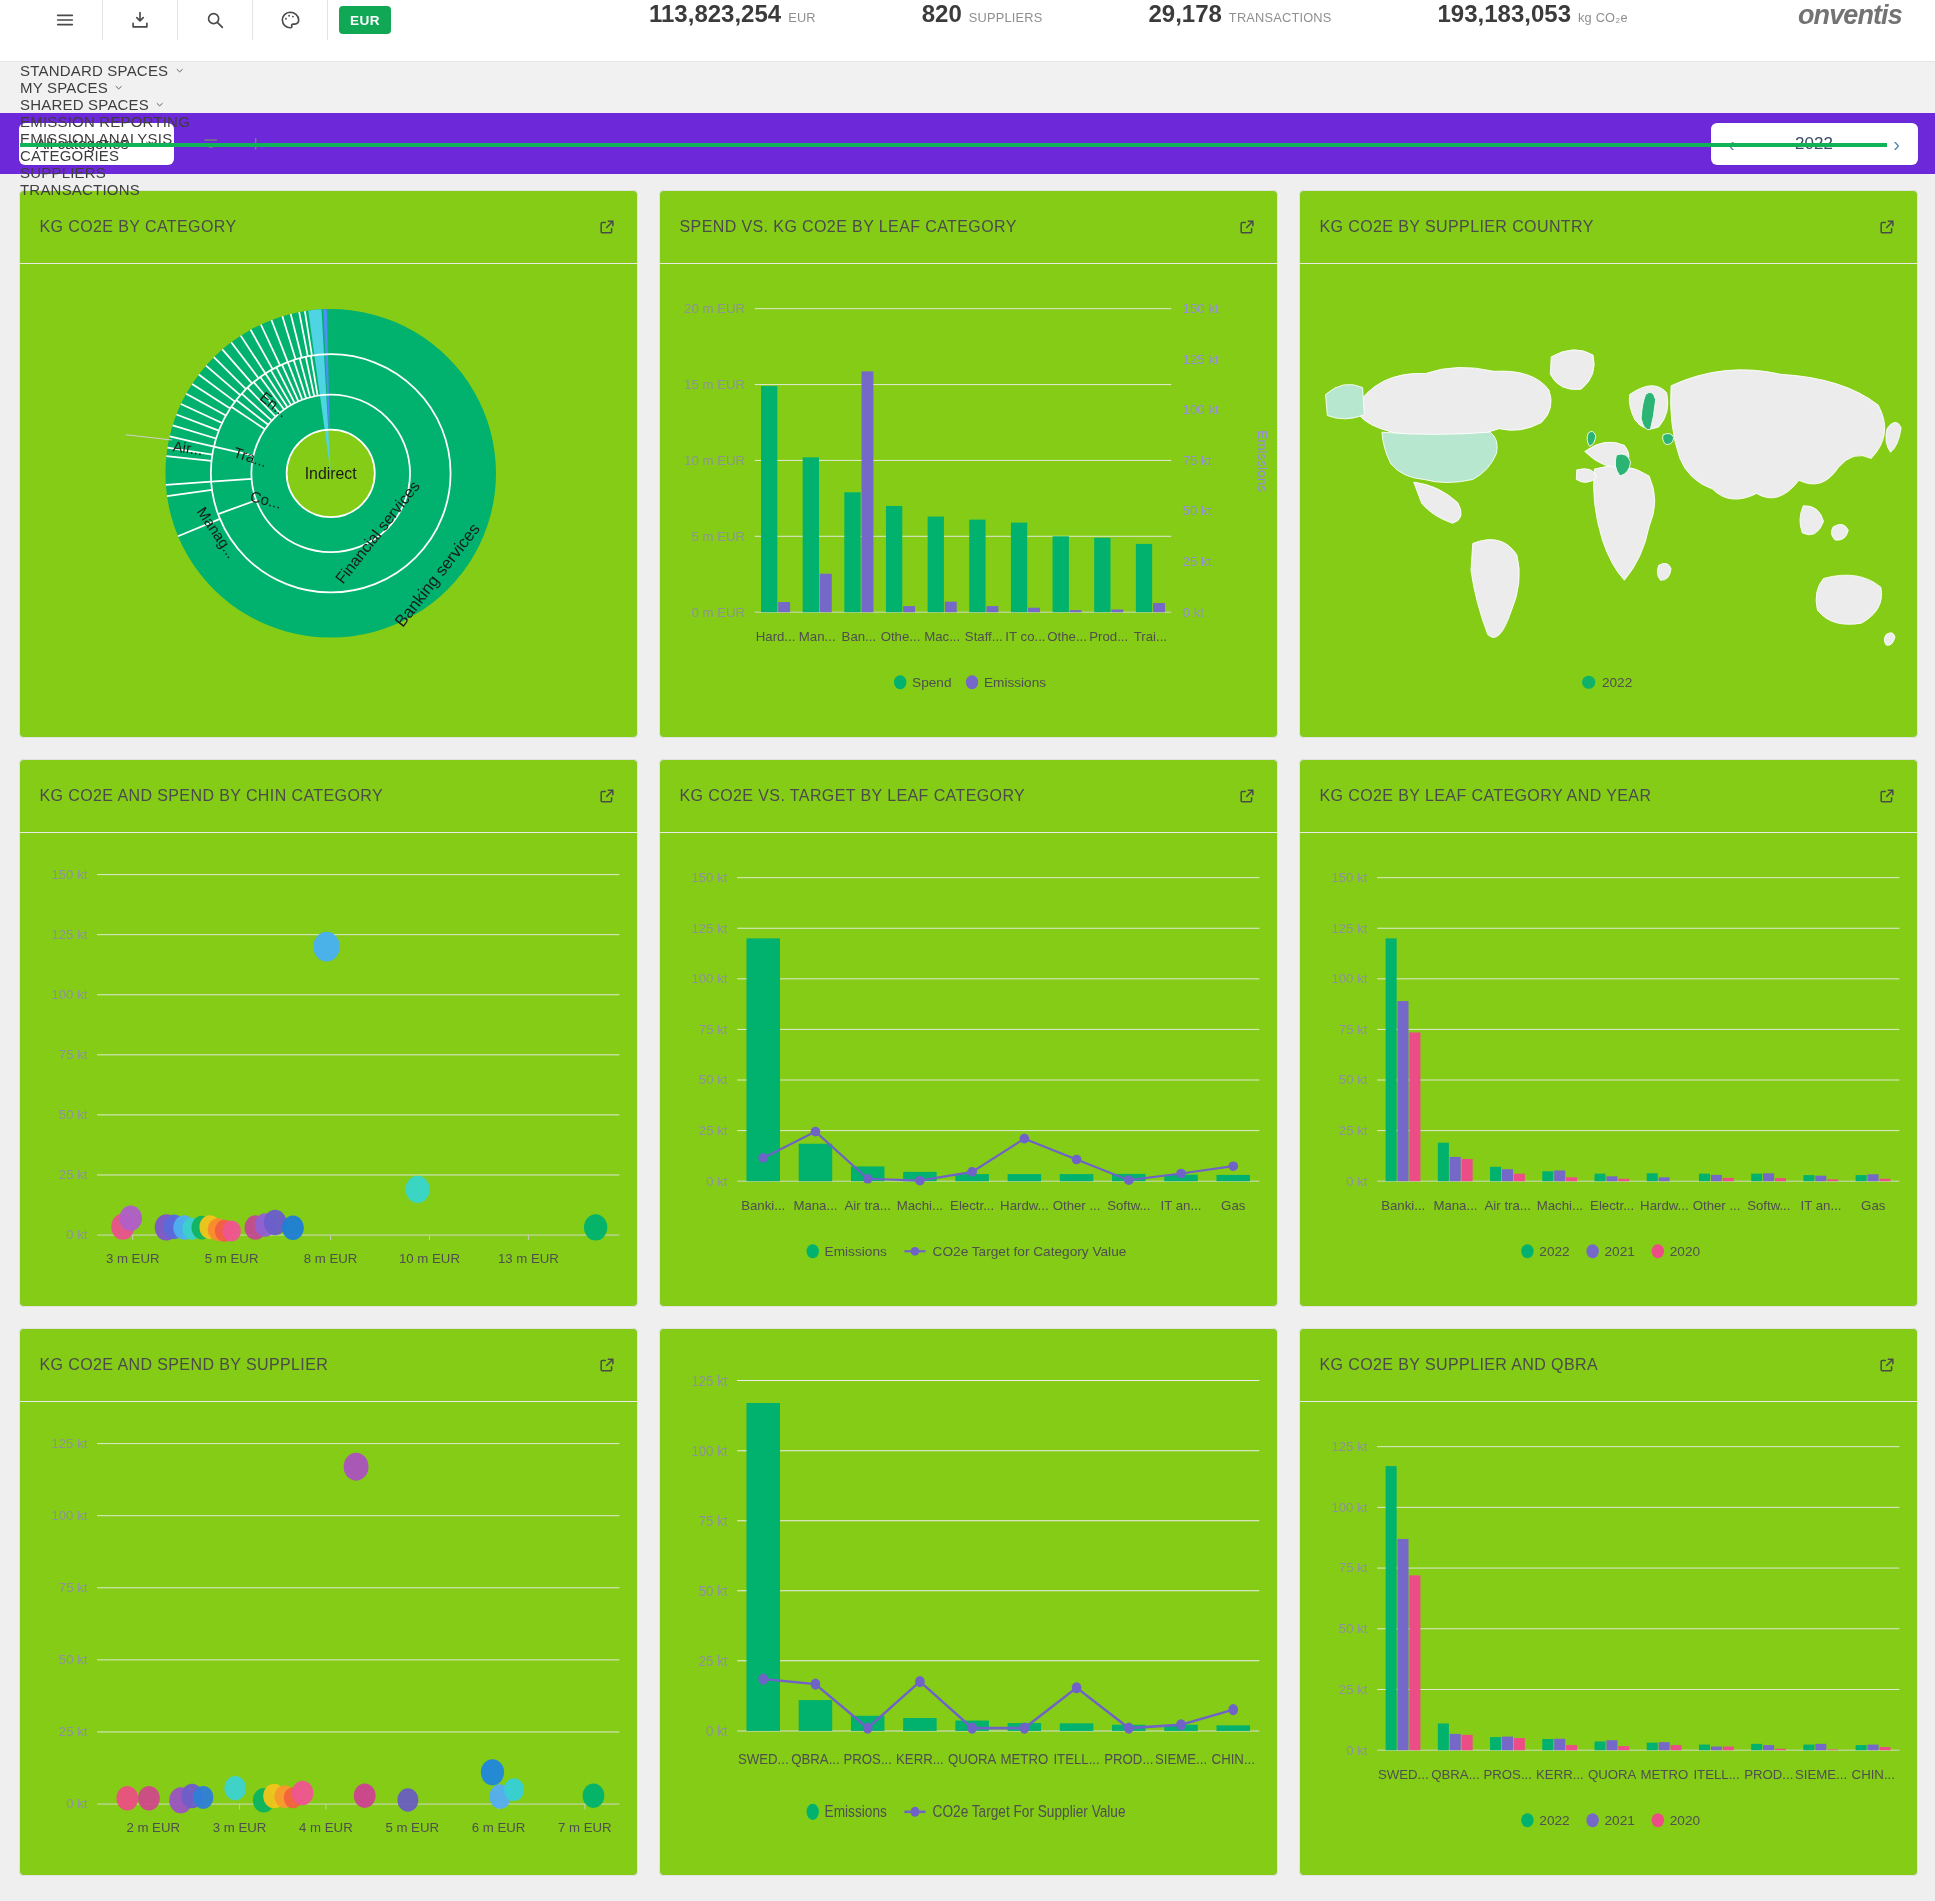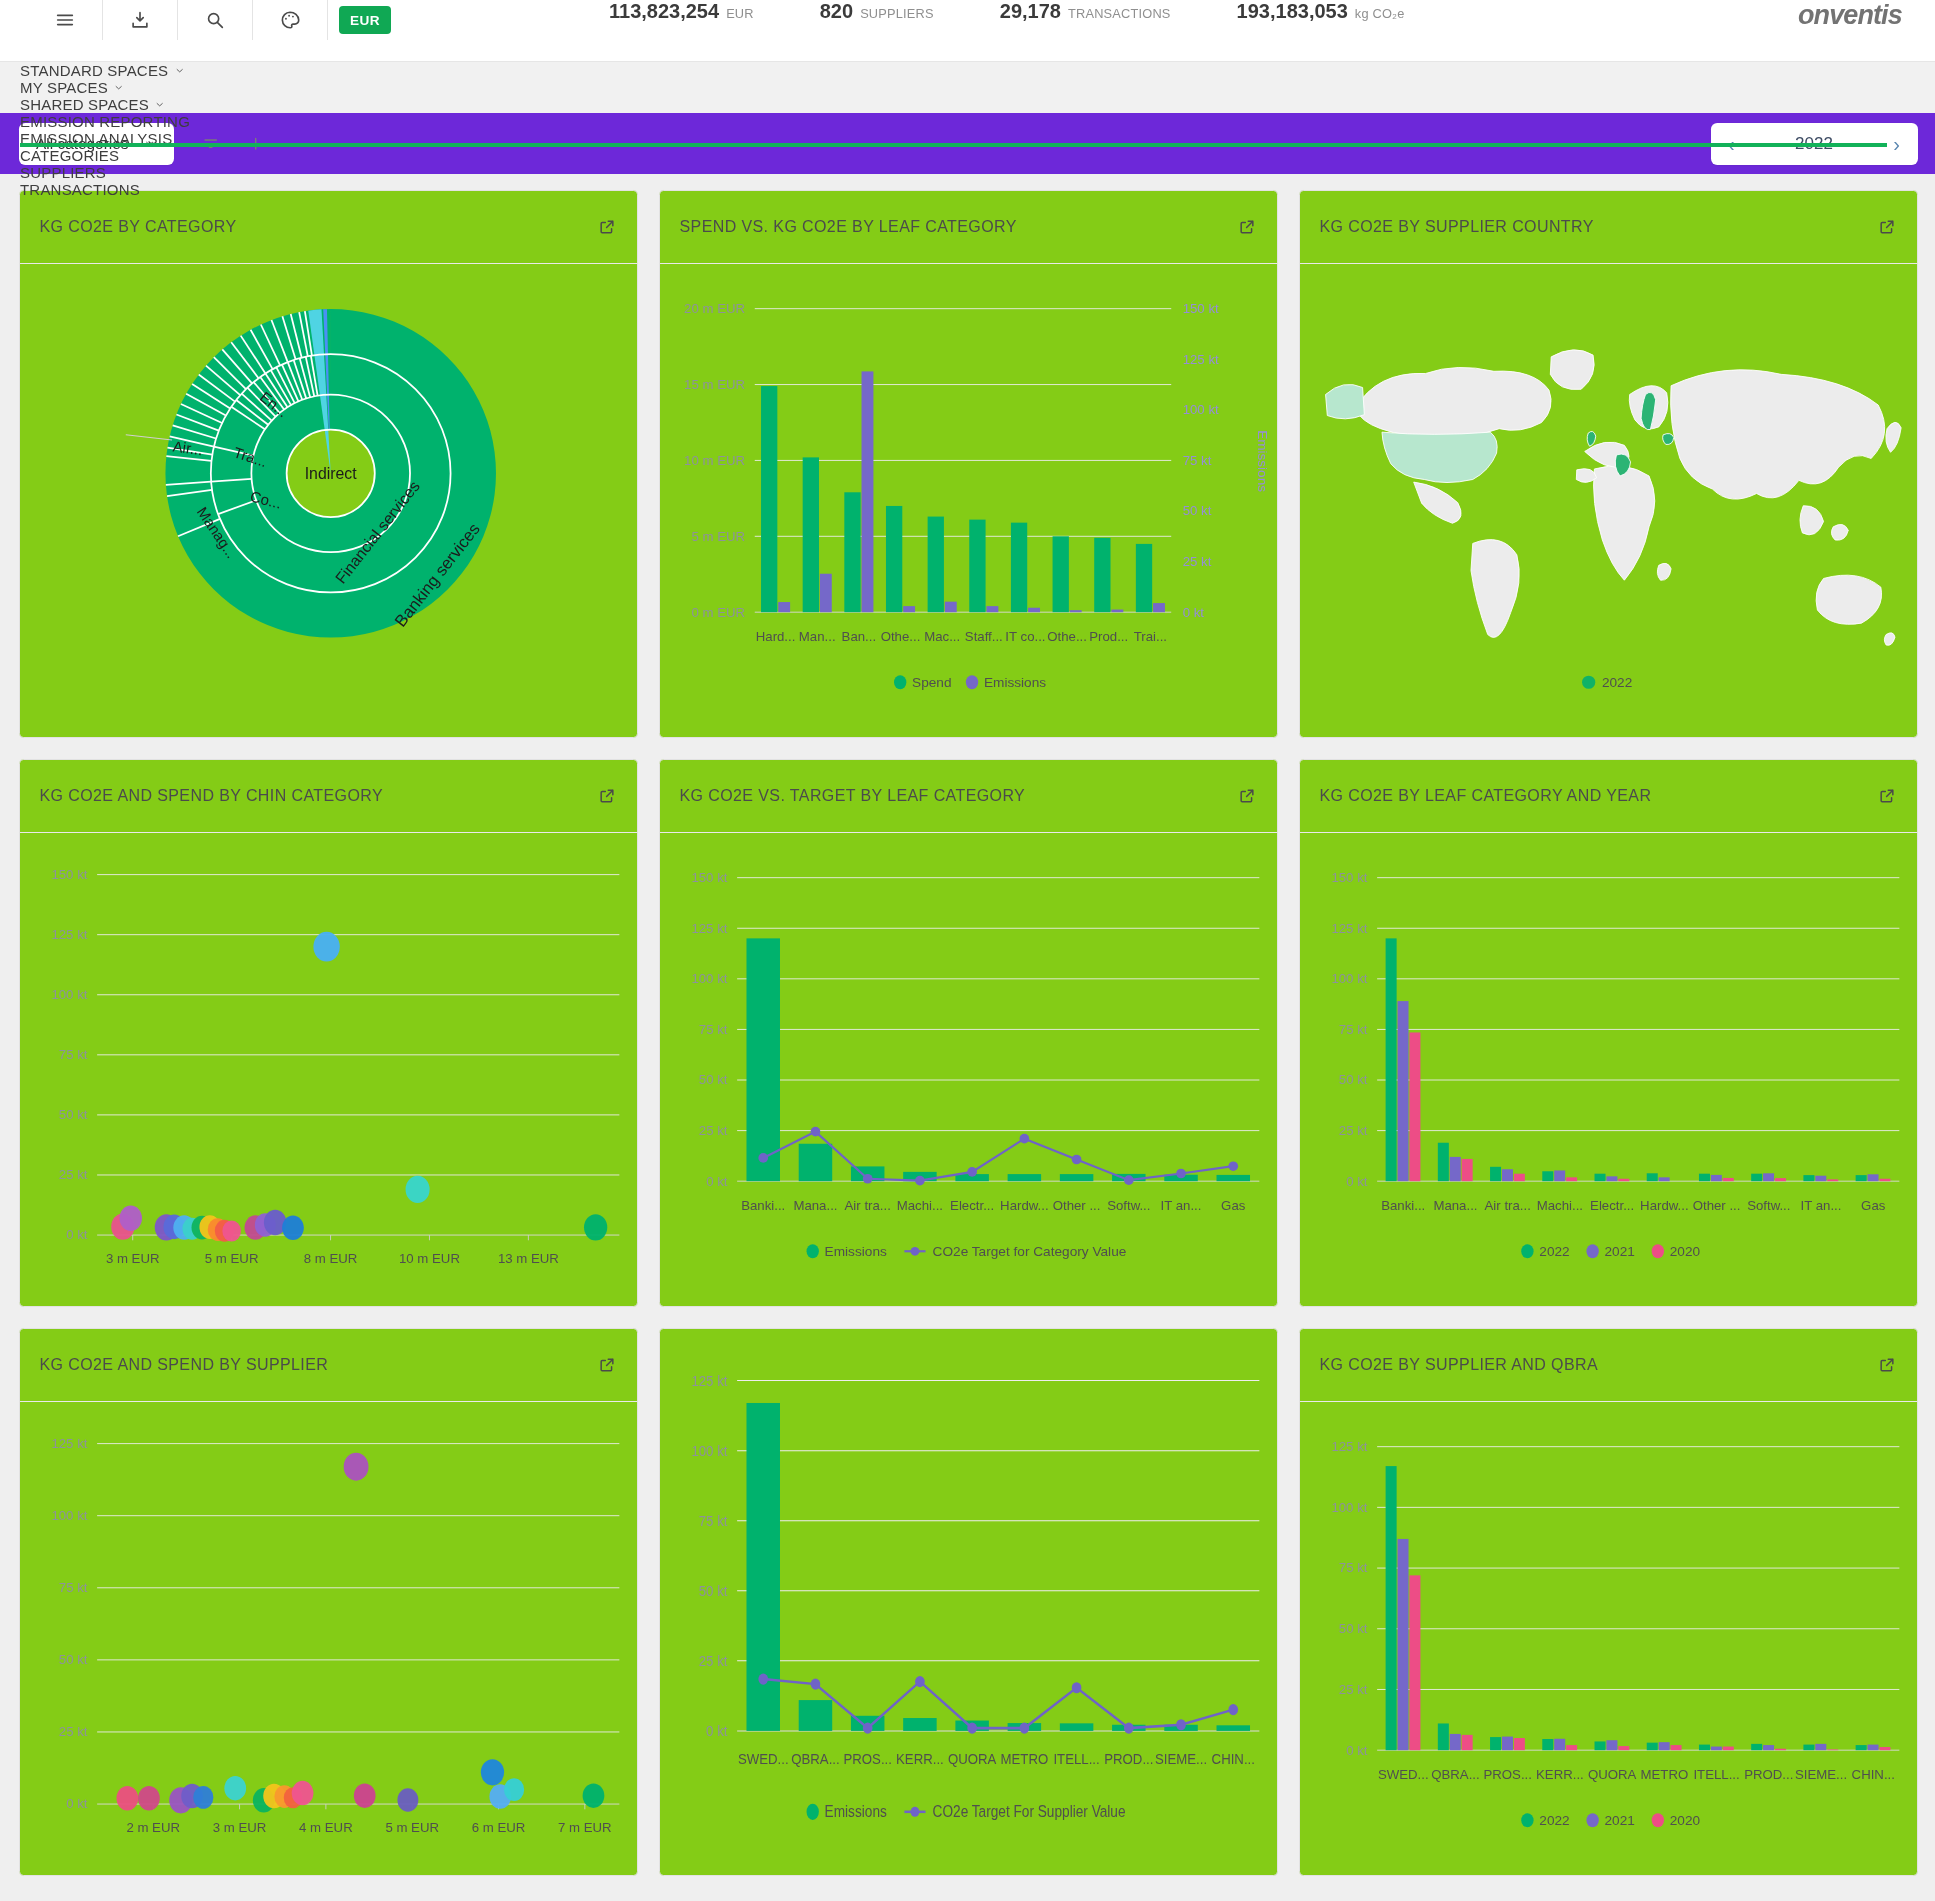--- a/index.html
+++ b/index.html
@@ -6,21 +6,21 @@
   body{width:1936px;height:1901px;background:#efefef;font-family:"Liberation Sans",sans-serif;color:#3c3c3c;overflow:hidden;}
   
   .topbar{height:62px;background:#ffffff;display:flex;align-items:flex-start;padding:0 28px;box-sizing:border-box;border-bottom:0.4px solid #e6e6e6;}
   .tools{display:flex;align-items:center;height:40px;}
   .tool{width:74px;height:40px;display:flex;align-items:center;justify-content:center;border-right:0.4px solid #e4e4e4;cursor:pointer;}
   .tool:last-child{border-right:none;}
   .icon{stroke:#4a4a4a;fill:none;stroke-width:1.8;stroke-linecap:round;stroke-linejoin:round;}
   .badge{background:#10a854;color:#fff;font-weight:bold;font-size:13.6px;border-radius:4px;padding:6.2px 10.6px;letter-spacing:0.4px;}
   .stats{margin-left:207px;display:flex;align-items:baseline;gap:66px;white-space:nowrap;}
   .stat{display:flex;align-items:baseline;gap:7px;}
-  .stat-value{font-size:20px;font-weight:bold;color:#3b3b3b;}
+  .stat-value{font-size:24px;font-weight:bold;color:#3b3b3b;margin-left:40px;}
   .stat-label{font-size:12.8px;color:#8f8f8f;letter-spacing:0.2px;}
   .logo{margin-left:auto;font-size:27px;font-weight:bold;font-style:italic;color:#737373;letter-spacing:-0.9px;padding-right:6.2px;}
   
   .navbar{height:51px;background:#f1f1f1;display:flex;align-items:stretch;padding:0 20px;box-sizing:border-box;flex-direction:column;}
   .nav-item{display:flex;align-items:center;gap:5.3px;margin-right:29px;font-size:15px;font-weight:500;color:#3e3e3e;letter-spacing:0.2px;position:relative;cursor:pointer;white-space:nowrap;}
   .nav-item.active::after{content:"";position:absolute;left:0;right:0;bottom:0;height:4.4px;background:#12b259;}
   .nav-actions{margin-left:auto;display:flex;align-items:center;gap:33px;}
   .nav-actions .abtn{cursor:pointer;display:flex;}
   
   .filterbar{height:61px;background:#6d28d9;display:flex;align-items:center;padding:0 18.5px;box-sizing:border-box;}

